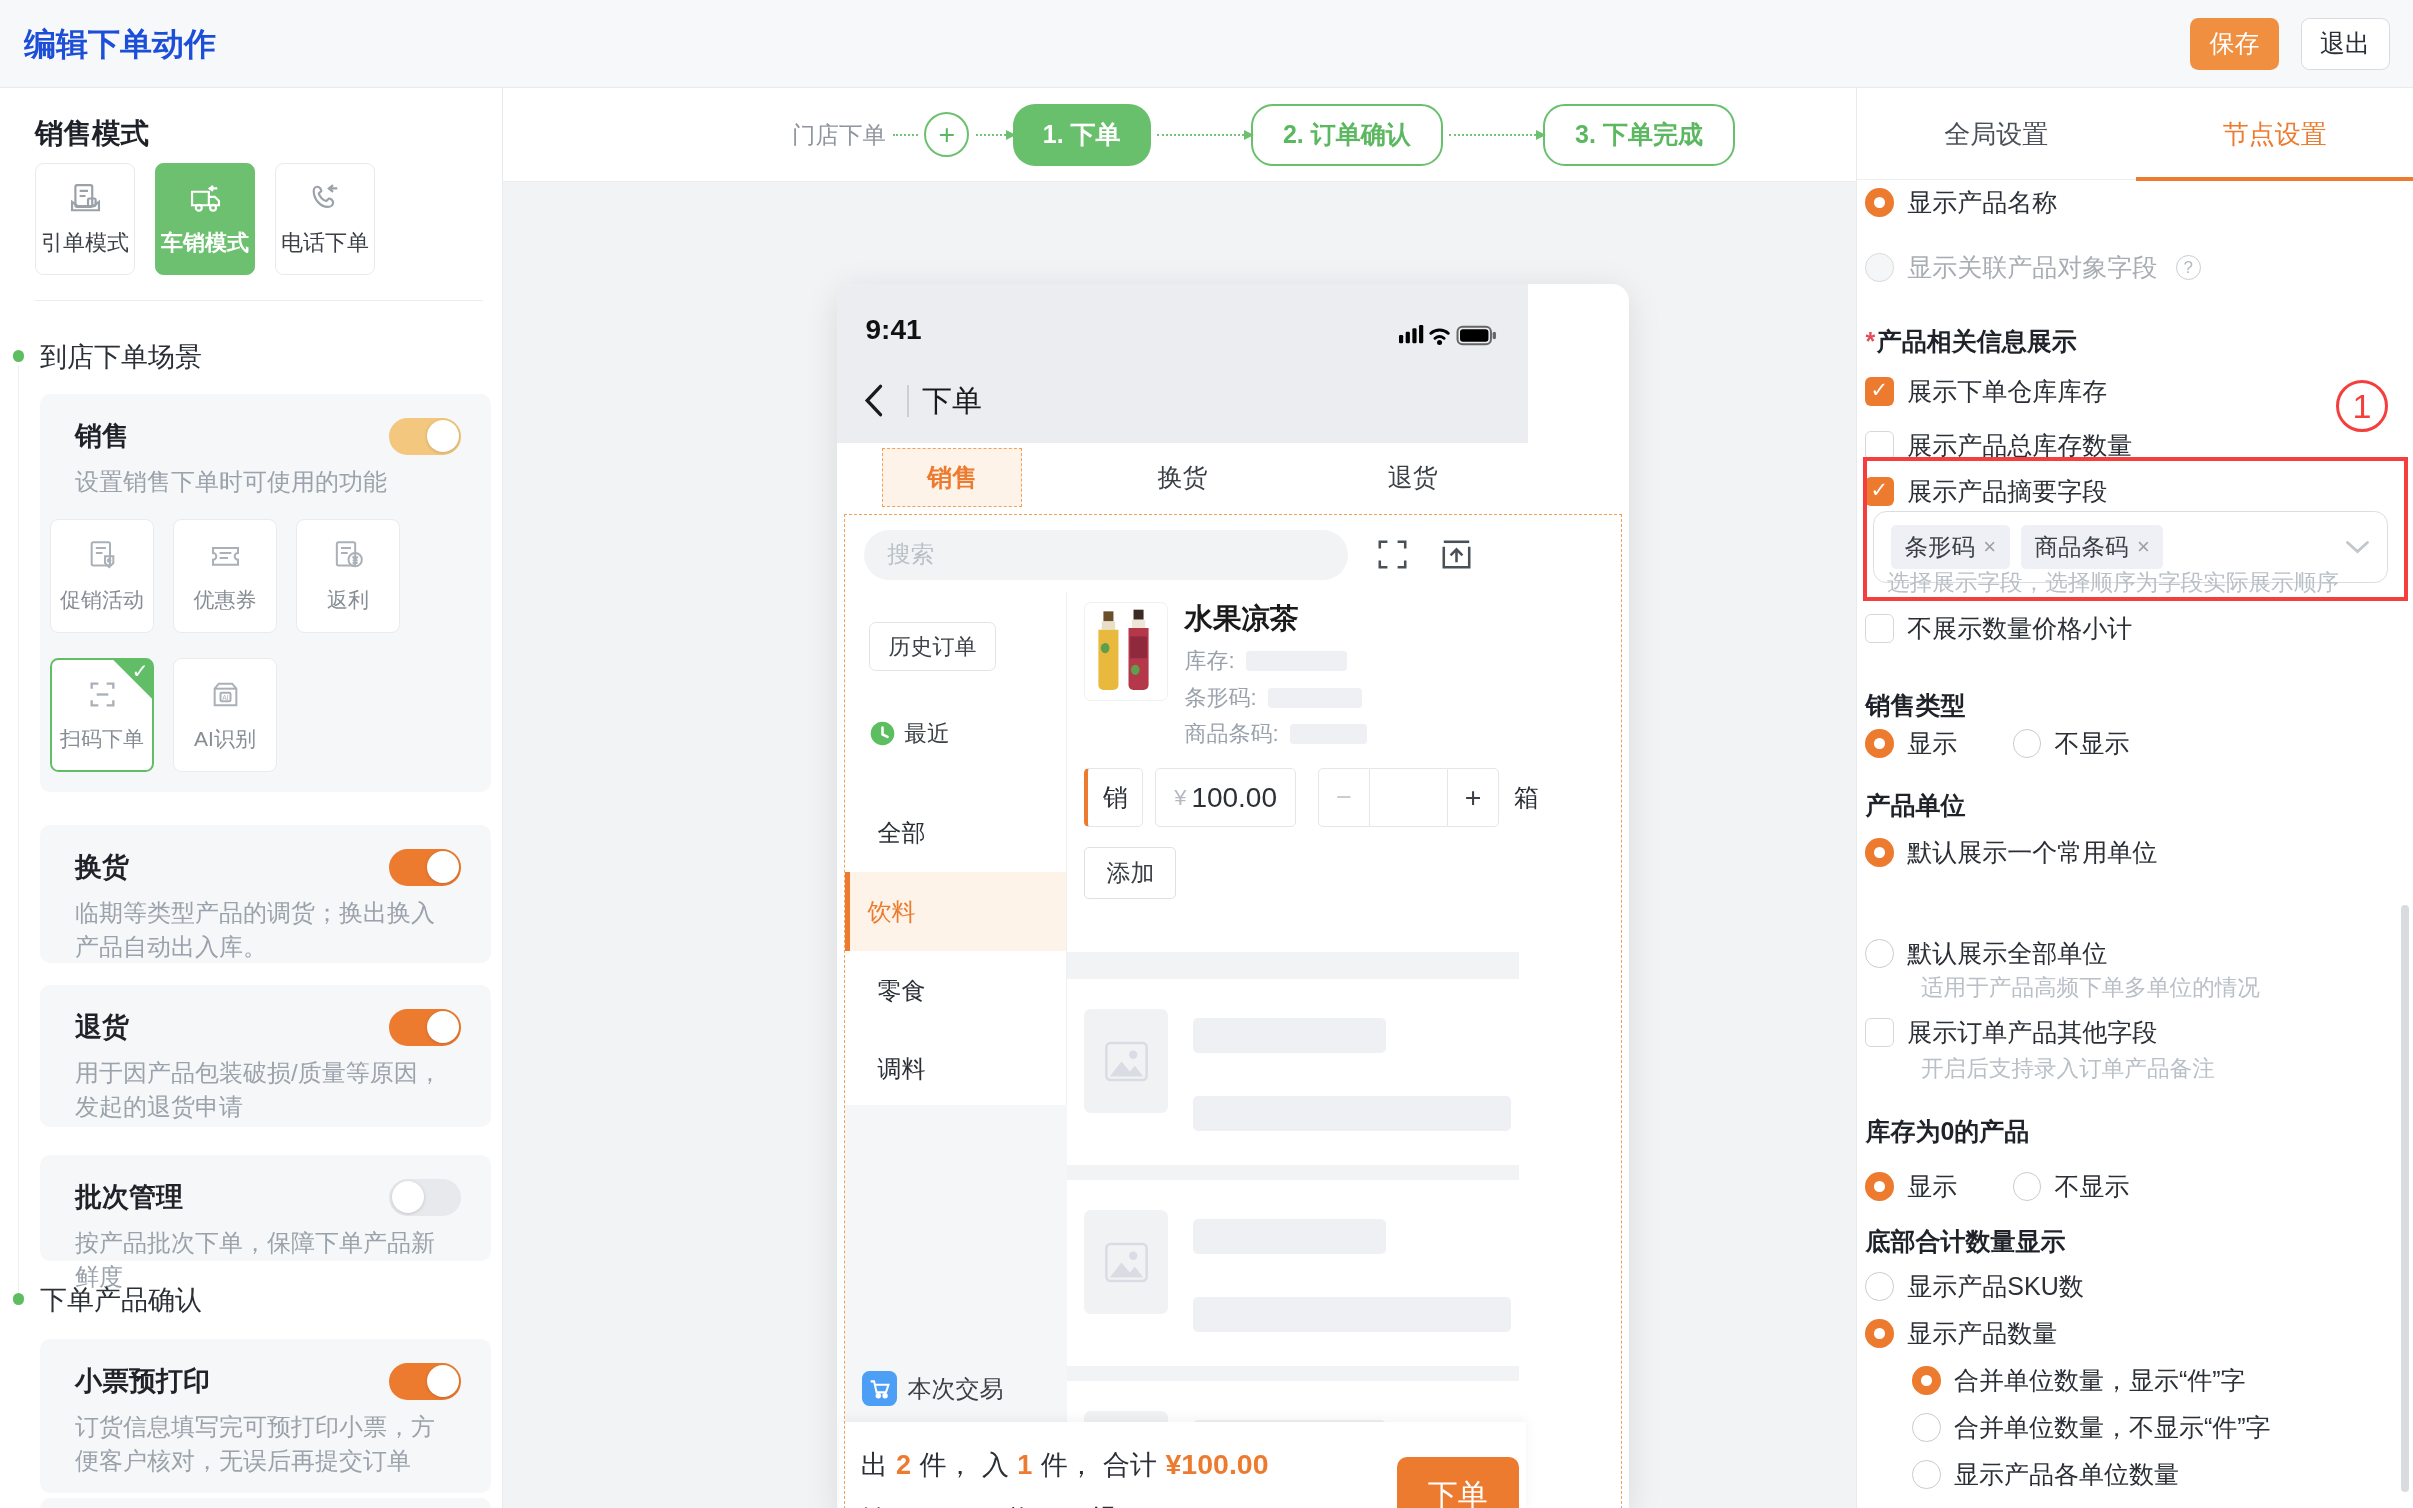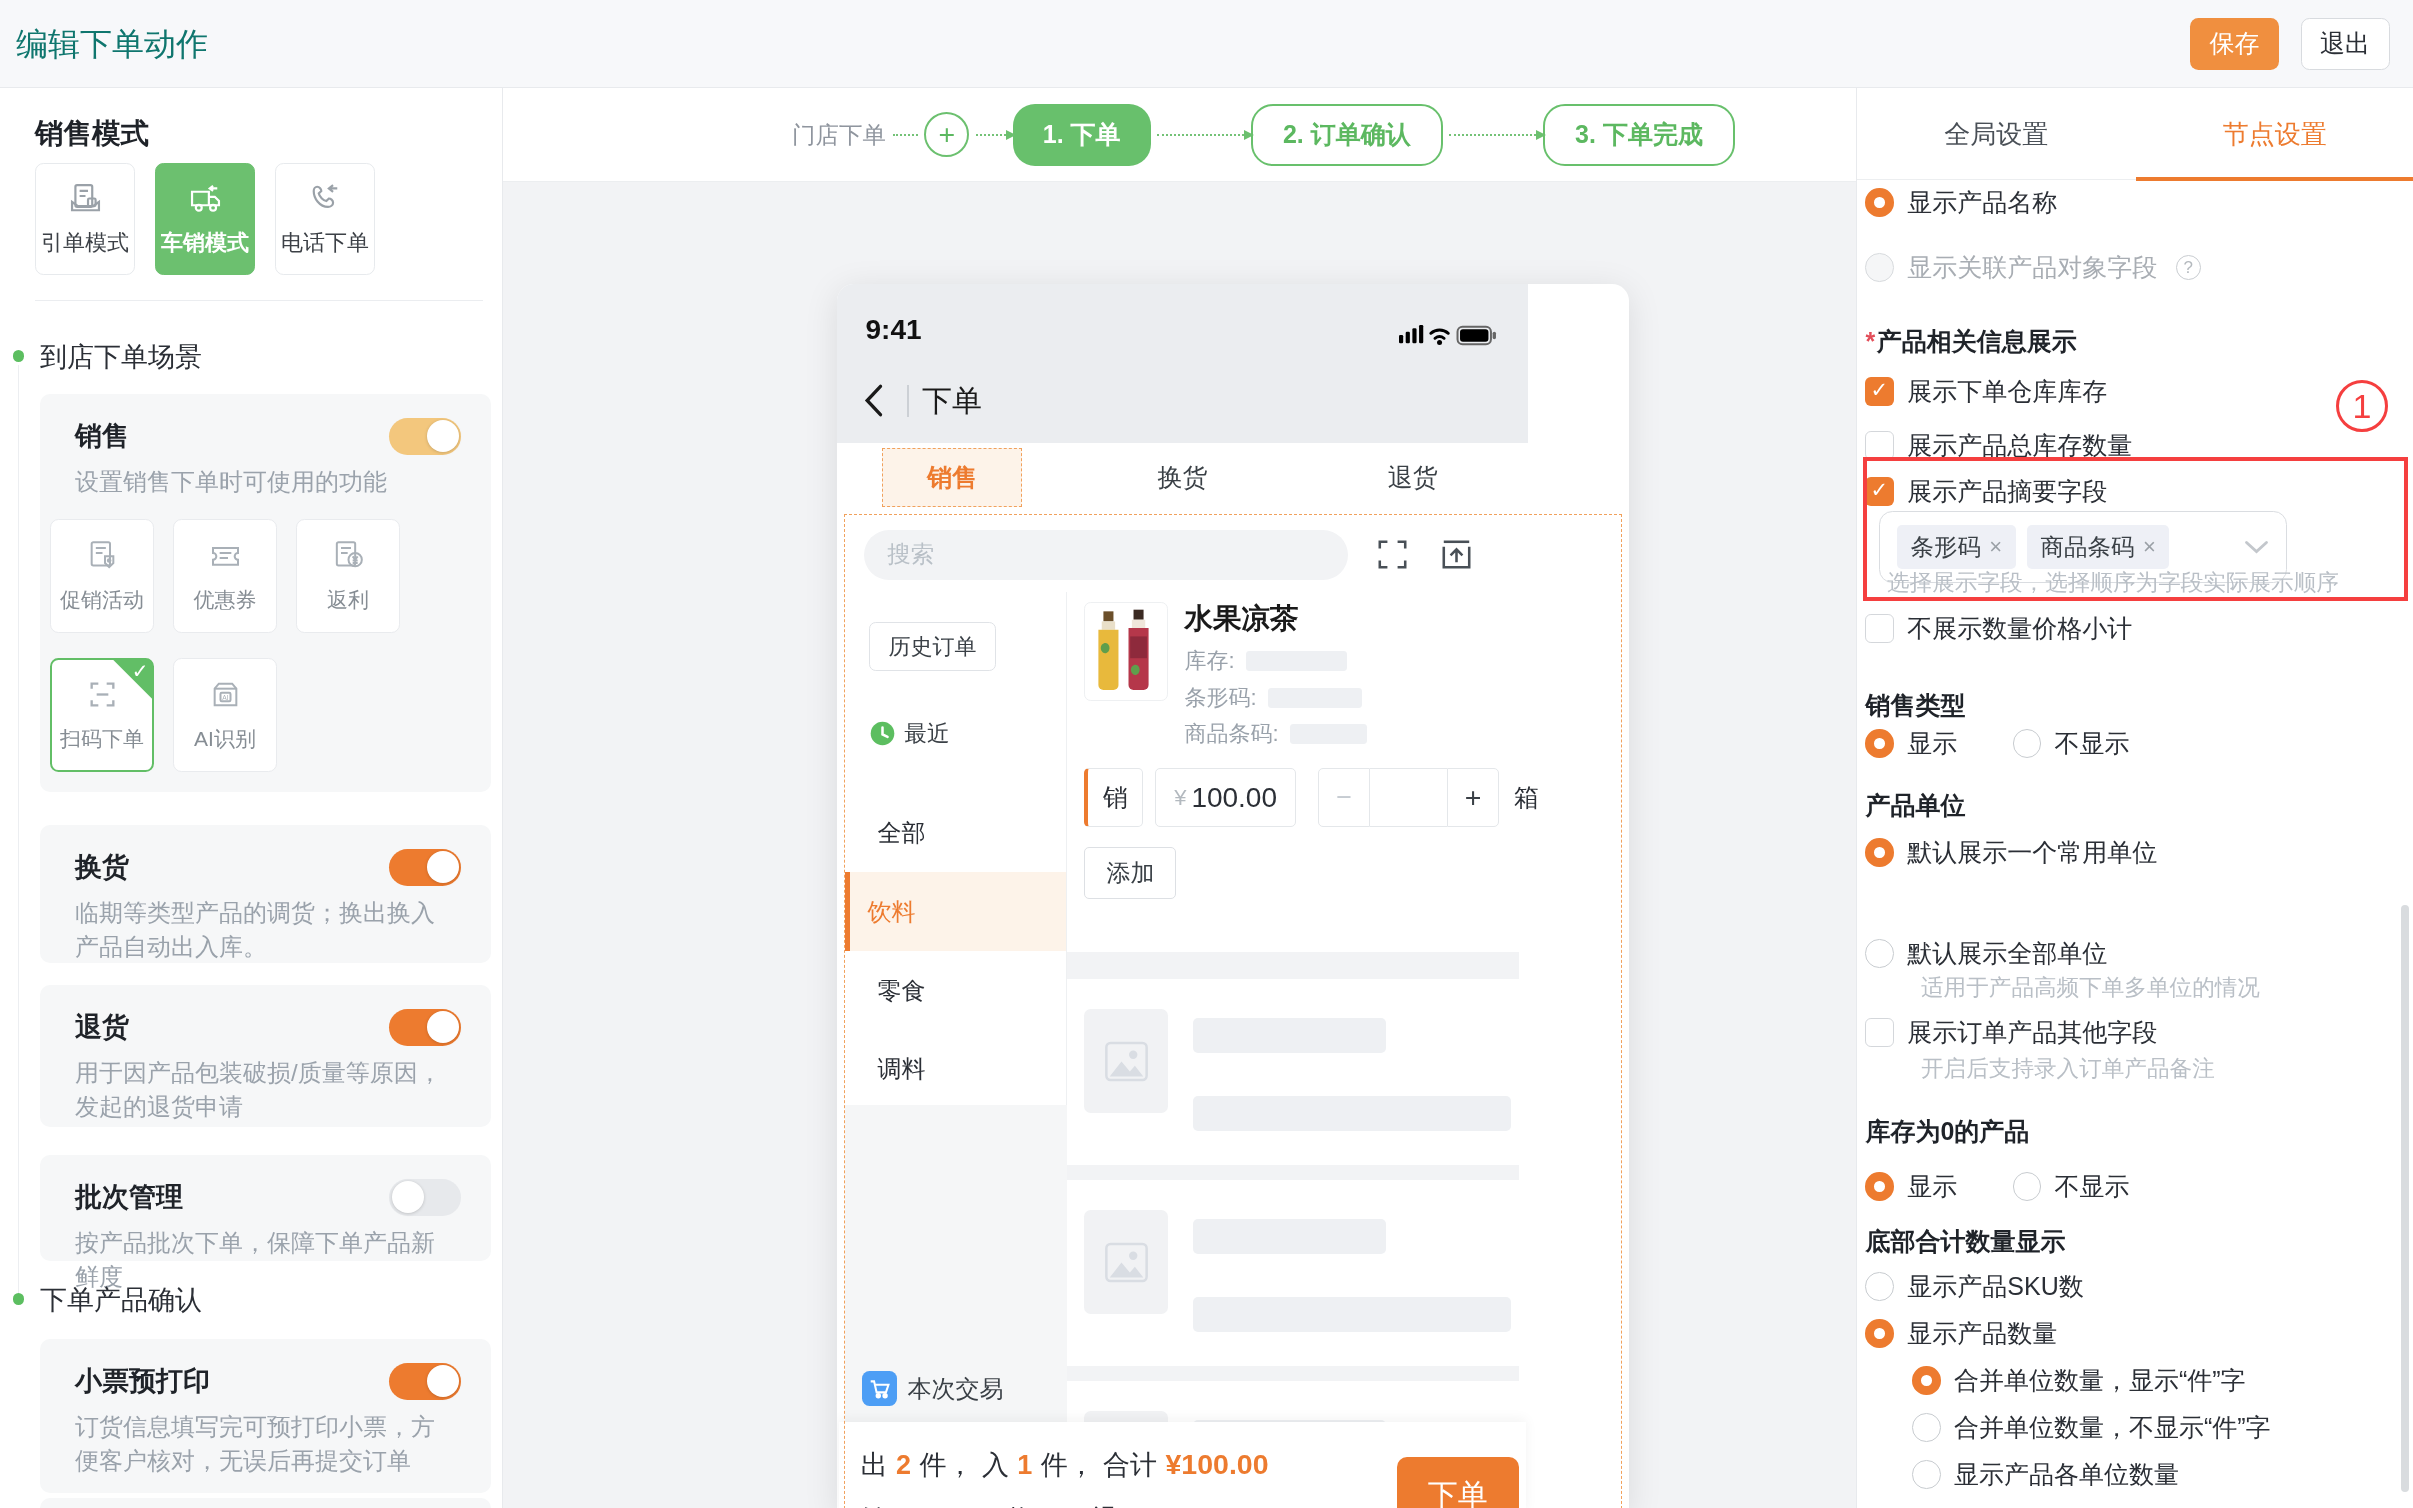--- a/index.html
+++ b/index.html
@@ -1,21 +1,21 @@
 <!DOCTYPE html>
 <html style="font-size:13.4px"><head>
 <meta charset="utf-8">
 <style>
   *{box-sizing:border-box;margin:0;padding:0}
   html,body{width:2413px;height:1508px;overflow:hidden}
   body{font-family:"Liberation Sans","DejaVu Sans",sans-serif;background:#f2f3f5;color:#2b2f36;position:relative}
 
   
   .topbar{position:absolute;left:0;top:0;width:2413px;height:88px;background:#f7f8fa;border-bottom:0.8px solid #e8eaed;z-index:30}
-  .tb-title{position:absolute;left:16px;top:0;line-height:88px;font-size:32px;font-weight:400;color:#0f766e}
+  .tb-title{position:absolute;left:24px;top:0;line-height:88px;font-size:32px;font-weight:700;color:#1d4ed8}
   .btn-save{position:absolute;right:134px;top:17.6px;width:89px;height:52px;background:#F08F3F;color:#fff;border:none;border-radius:8.4px;font-size:25px;font-family:inherit;cursor:pointer}
   .btn-exit{position:absolute;right:23.5px;top:17.6px;width:89px;height:52px;background:#fff;color:#2b2f36;border:1.7px solid #d8dbdf;border-radius:8.4px;font-size:25px;font-family:inherit;cursor:pointer}
 
   
   .sidebar{position:absolute;left:0;top:88px;width:503px;height:1420px;background:#fff;border-right:0.8px solid #e8eaed;overflow:hidden}
   .sb-title{position:absolute;left:35px;top:27px;font-size:28.5px;font-weight:700;color:#1f2329}
   .modes{position:absolute;left:35px;top:75px;display:flex;gap:20px}
   .mode{width:100px;height:112px;background:#fff;border:1.7px solid #e7eaed;border-radius:8.4px;display:flex;flex-direction:column;align-items:center;justify-content:center;gap:11.7px;cursor:pointer}
   .mode span{font-size:22px;color:#3c4046}
   .mode svg{stroke:#9aa1a8}
@@ -124,21 +124,21 @@
   .radio.on{border:9.2px solid #ED7B2F}
   .radio.off{border:1.7px solid #c8ccd0}
   .radio.dis{border:1.7px solid #d8dbde;background:#f5f6f7}
   .cb{width:28.5px;height:28.5px;border-radius:5.9px;flex:0 0 auto;position:relative}
   .cb.on{background:#ED7B2F}
   .cb.on::after{content:"✓";position:absolute;left:5px;top:0.8px;color:#fff;font-size:21px;font-weight:700}
   .cb.off{background:#fff;border:1.7px solid #d4d7db}
   .hlp-ic{width:25px;height:25px;border:1.7px solid #c9cdd1;border-radius:50%;color:#b4b9be;font-size:17px;display:inline-flex;align-items:center;justify-content:center;margin-left:5px}
   .redbox{position:absolute;left:5.9px;top:369px;width:545px;height:144px;border:4.2px solid #F53F3F;z-index:6;pointer-events:none}
   .badge1{position:absolute;left:479px;top:292px;width:52px;height:52px;border:3.4px solid #F53F3F;border-radius:50%;color:#F53F3F;font-size:34px;display:flex;align-items:center;justify-content:center;z-index:6}
-  .mselect{position:absolute;left:22px;top:423px;width:408px;height:72px;border:1.7px solid #dadde1;border-radius:13.4px;background:#fff;display:flex;align-items:center;padding:0 17px;gap:11.7px;cursor:pointer}
+  .mselect{position:absolute;left:16px;top:423px;width:515px;height:72px;border:1.7px solid #dadde1;border-radius:13.4px;background:#fff;display:flex;align-items:center;padding:0 17px;gap:11.7px;cursor:pointer}
   .tag{background:#eef0f6;border-radius:5px;height:44px;padding:0 13.4px;display:flex;align-items:center;gap:8.4px;font-size:23.5px;color:#3a4046}
   .tag .x{color:#9aa0a6;font-size:22px;cursor:pointer}
   .msel-ar{margin-left:auto}
   .pscroll{position:absolute;left:544px;top:817px;width:8.4px;height:587px;background:#d9dcdf;border-radius:4.2px;cursor:pointer}
 </style>
 </head>
 <body>
 
 <header class="topbar">
   <div class="tb-title">编辑下单动作</div>

